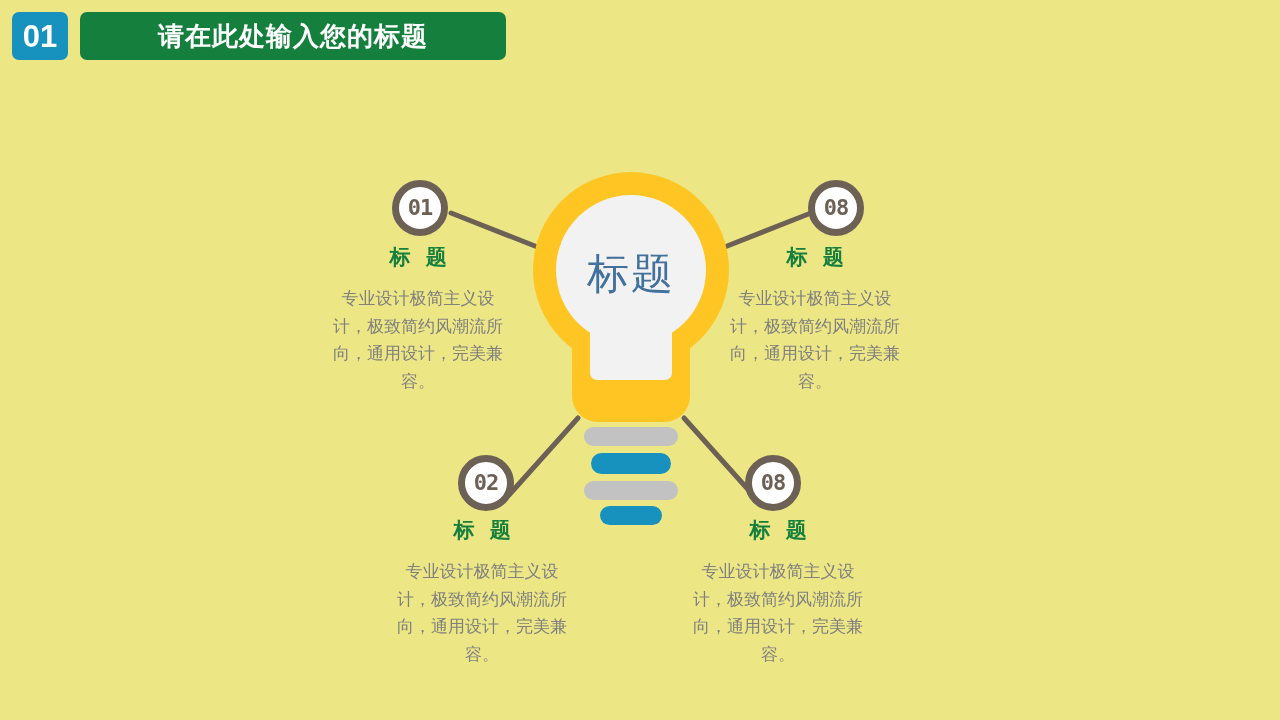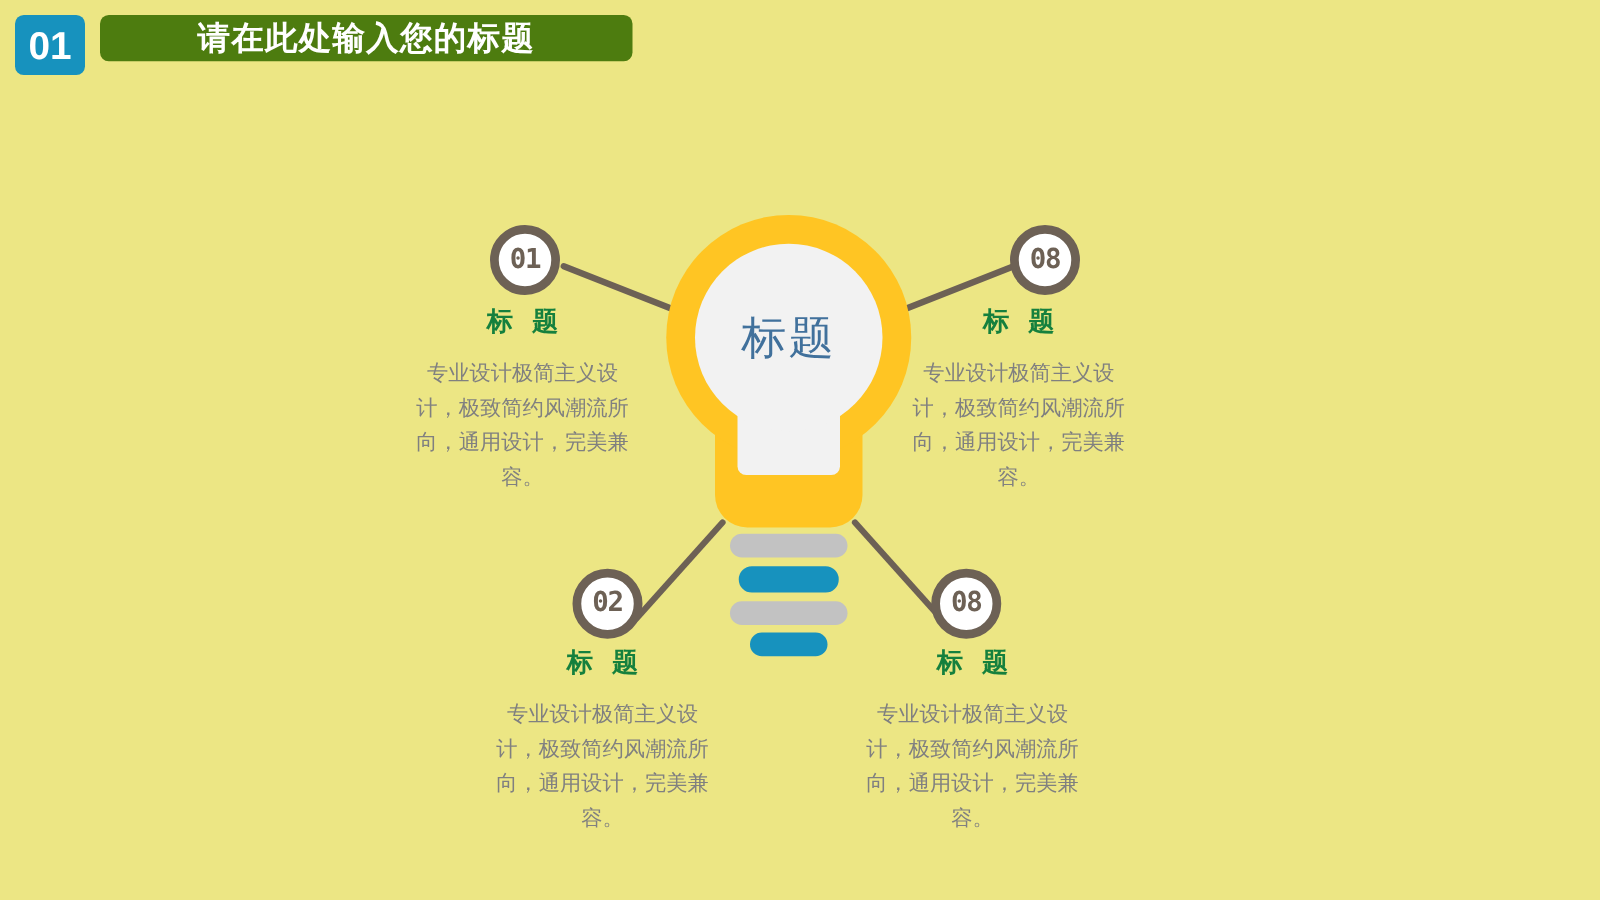--- a/index.html
+++ b/index.html
@@ -40,22 +40,22 @@
     font-size: 31px;
     font-weight: bold;
     letter-spacing: 0px;
     line-height: 1;
   }
   #title-bar {
     position: absolute;
     left: 80px;
     top: 12px;
     width: 426px;
-    height: 37px;
-    background: #4d7c0f;
+    height: 48px;
+    background: #15803d;
     border-radius: 7px;
     display: flex;
     align-items: center;
     justify-content: center;
   }
   #title-bar span {
     color: #ffffff;
     font-size: 26px;
     font-weight: bold;
     letter-spacing: 1px;
@@ -124,21 +124,21 @@
     z-index: 3;
   }
   #bulb-label {
     position: absolute;
     left: 0;
     top: 74px;
     width: 196px;
     text-align: center;
     z-index: 5;
     color: #41719c;
-    font-size: 36px;
+    font-size: 42px;
     letter-spacing: 2px;
   }
 
   
   .screw-bar {
     position: absolute;
     border-radius: 11px;
   }
   #screw-bar-1 {
     left: 584px;

